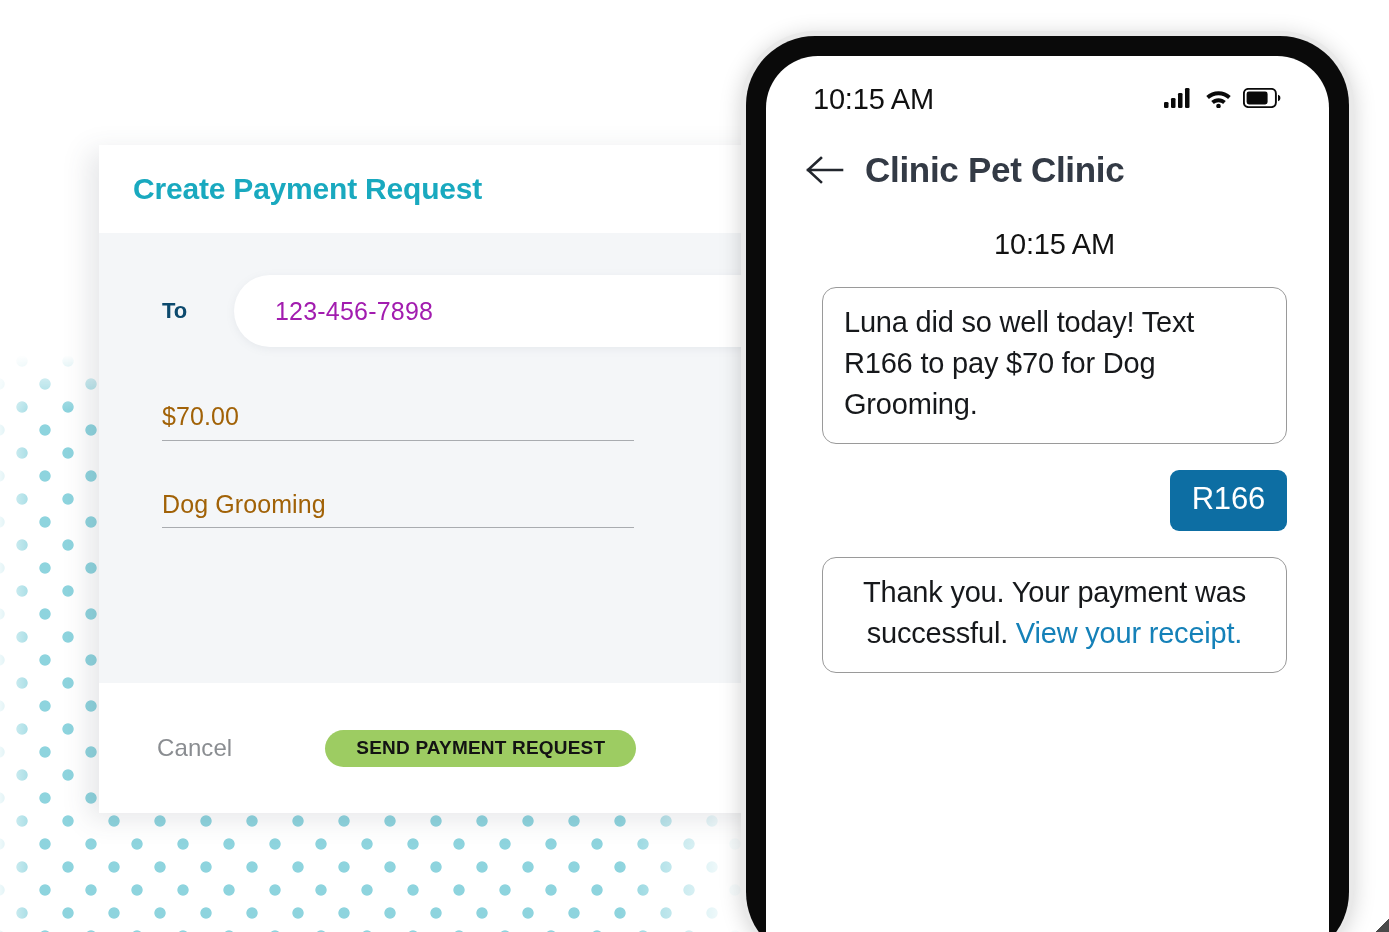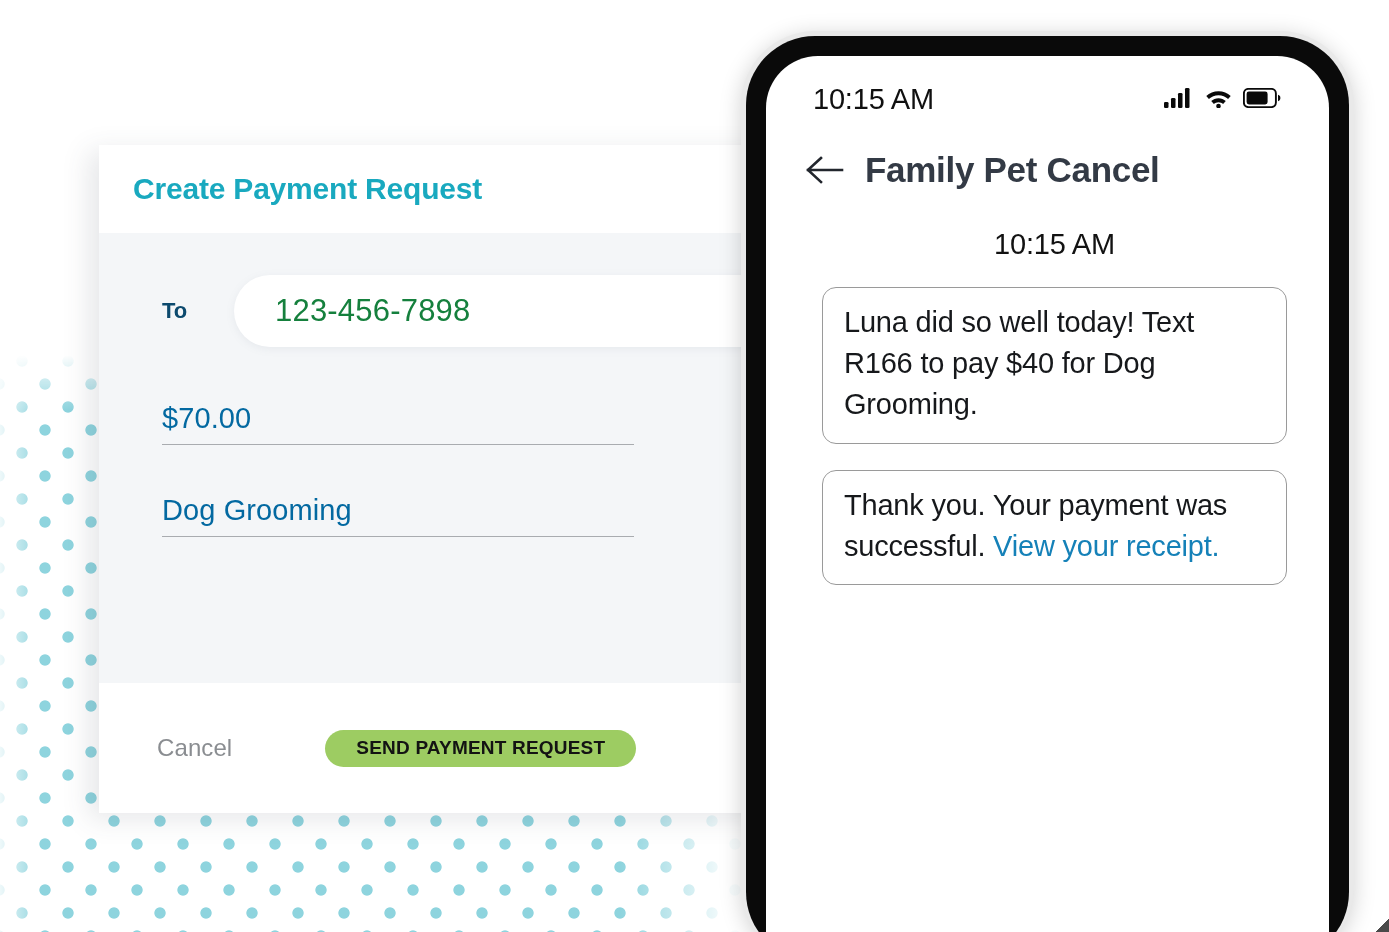--- a/index.html
+++ b/index.html
@@ -105,35 +105,35 @@
     background: #ffffff;
     border-radius: 36px;
     box-shadow: 0 2px 8px rgba(120,130,145,0.10);
     display: flex;
     align-items: center;
     padding-left: 41px;
     box-sizing: border-box;
     margin-right: -140px;
   }
   .to-pill-value {
-    font-size: 31px;
-    color: #15803d;
+    font-size: 25px;
+    color: #a21caf;
     letter-spacing: 0.2px;
   }
 
   .field {
     margin-top: 50px;
     width: 472px;
     border-bottom: 1.4px solid #a9acb0;
     padding-bottom: 9px;
   }
   .field.first { margin-top: 56px; }
   .field-value {
-    font-size: 29px;
-    color: #0369a1;
+    font-size: 25px;
+    color: #a16207;
     letter-spacing: 0.1px;
     line-height: 1.1;
     display: block;
   }
 
   .card-footer {
     background: #ffffff;
     height: 130px;
     display: flex;
     align-items: center;
@@ -348,35 +348,38 @@
             </span>
           </div>
         </div>
 
         <div class="conv-header">
           <span class="back-arrow">
             <svg width="38" height="30" viewBox="0 0 38 30">
               <path d="M2 15 L36 15 M2 15 L15 3 M2 15 L15 27" fill="none" stroke="#22262d" stroke-width="2.6" stroke-linecap="square"></path>
             </svg>
           </span>
-          <span class="conv-title">Family Pet Cancel</span>
+          <span class="conv-title">Clinic Pet Clinic</span>
         </div>
 
         <div class="thread">
 
           <div class="thread-timestamp">10:15 AM</div>
 
           <div class="msg-row incoming">
-            <div class="bubble-in">Luna did so well today! Text R166 to pay $40 for Dog Grooming.</div>
+            <div class="bubble-in">Luna did so well today! Text R166 to pay $70 for Dog Grooming.</div>
           </div>
 
+          <div class="msg-row outgoing">
+            <div class="bubble-out">R166</div>
+          </div>
 
 
           <div class="msg-row incoming">
-            <div class="bubble-in" style="max-width:492px;"><span>Thank you. Your payment was successful. </span><span class="receipt-link">View your receipt.</span></div>
+            <div class="bubble-in" style="max-width:492px;text-align:center;"><span>Thank you. Your payment was successful. </span><span class="receipt-link">View your receipt.</span></div>
           </div>
 
         </div>
 
       </div>
     </div>
   </div>
 
   <div class="corner-mark"></div>
 

